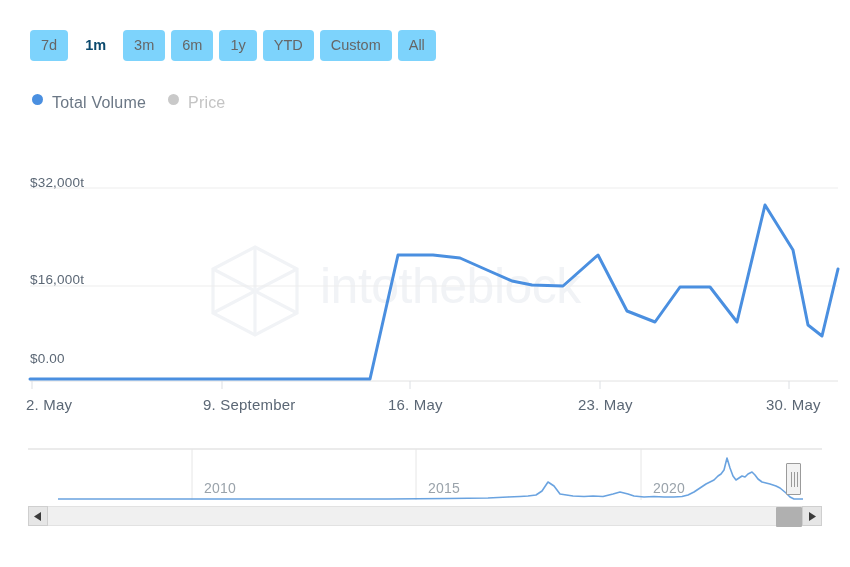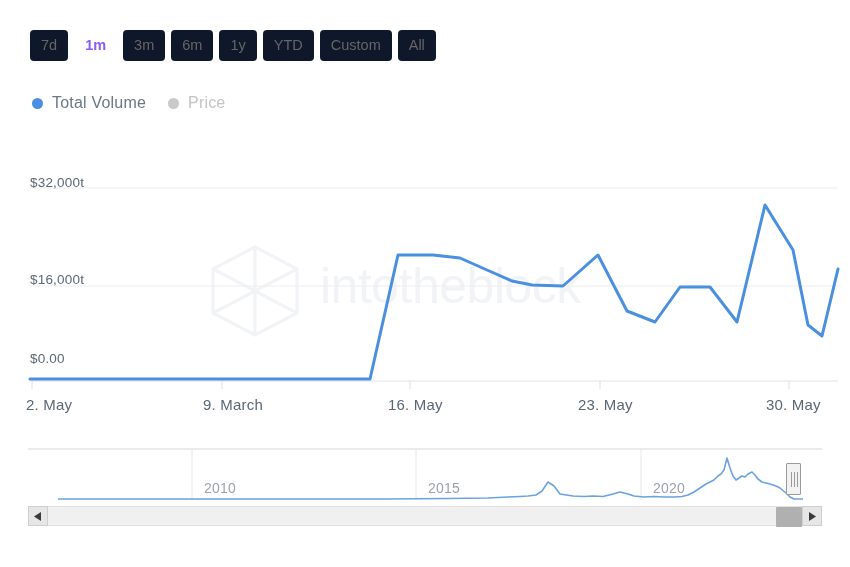--- a/index.html
+++ b/index.html
@@ -18,49 +18,48 @@
   
   #range-selector {
     position: absolute;
     left: 30px;
     top: 30px;
     display: flex;
     align-items: center;
     gap: 6px;
   }
   .range-btn {
-    background: #0f172a;
+    background: #7dd3fc;
     border: none;
     border-radius: 4px;
     color: #666666;
     font-family: "Liberation Sans", sans-serif;
     font-size: 14.5px;
     line-height: 1;
     padding: 8px 11px;
     cursor: pointer;
     white-space: nowrap;
   }
   .range-btn.active {
     background: #ffffff;
-    color: #8b5cf6;
+    color: #0c4a6e;
     font-weight: bold;
   }
 
   
   #legend {
     position: absolute;
     left: 32px;
     top: 94px;
     display: flex;
     align-items: center;
     gap: 22px;
   }
   .legend-item {
     display: flex;
-    align-items: center;
     gap: 9px;
     cursor: pointer;
   }
   .legend-dot {
     width: 11px;
     height: 11px;
     border-radius: 50%;
     display: block;
   }
   .legend-label {
@@ -264,21 +263,21 @@
     </g>
 
     <polyline fill="none" stroke="#4a8fe0" stroke-width="3" stroke-linejoin="round" stroke-linecap="round" points="30,229 70,229 110,229 150,229 190,229 230,229 270,229 310,229 345,229 370,229 398,105 433,105 460,108 487,120 512,131 532,135 563,136 598,105 627,161 655,172 680,137 710,137 737,172 765,55 793,100 808,175 822,186 838,119"></polyline>
   </svg>
 
   <div class="y-label" style="top: 25px;">$32,000t</div>
   <div class="y-label" style="top: 122px;">$16,000t</div>
   <div class="y-label" style="top: 201px;">$0.00</div>
 
   <div class="x-label" style="left: 26px;">2. May</div>
-  <div class="x-label" style="left: 203px;">9. March</div>
+  <div class="x-label" style="left: 203px;">9. September</div>
   <div class="x-label" style="left: 388px;">16. May</div>
   <div class="x-label" style="left: 578px;">23. May</div>
   <div class="x-label" style="left: 766px;">30. May</div>
 </div>
 
 <div id="navigator">
   <svg id="nav-svg" viewBox="0 0 794 60" preserveAspectRatio="none">
     <line x1="0" y1="3" x2="794" y2="3" stroke="#d8d8d8" stroke-width="1.2"></line>
     <g stroke="#e6e6e6" stroke-width="1">
       <line x1="164" y1="3" x2="164" y2="54"></line>

